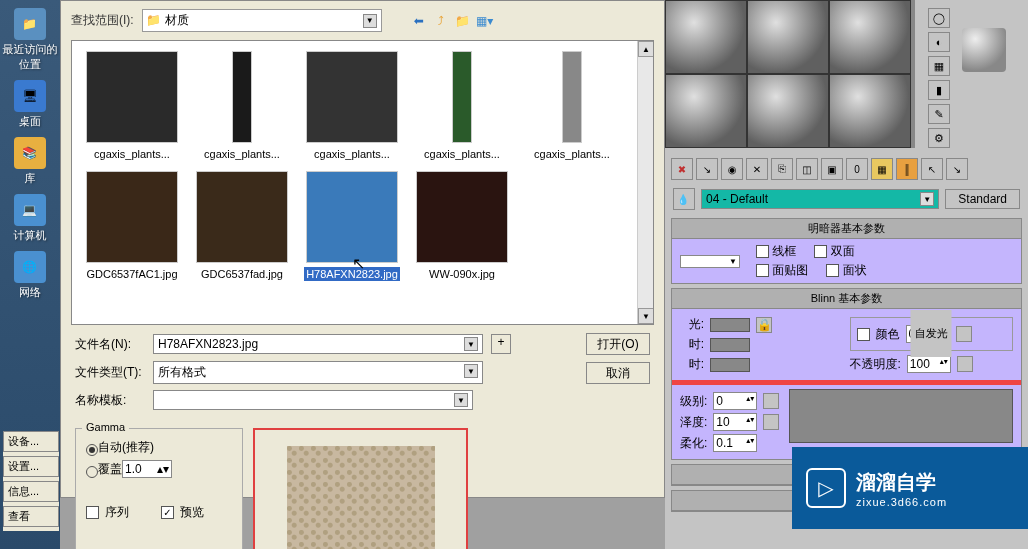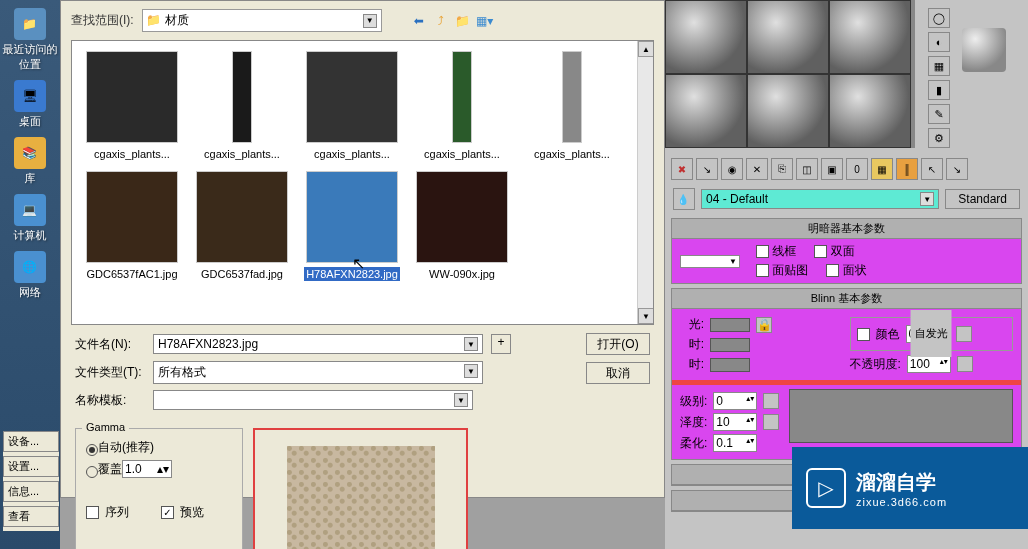--- a/index.html
+++ b/index.html
@@ -58,25 +58,25 @@
 .mat-panel { position: absolute; left: 665px; top: 0; width: 363px; height: 549px; background: #c4c4c4; }
 .mat-slots { display: flex; flex-wrap: wrap; width: 250px; padding: 0; background: #888; }
 .mat-slot { width: 82px; height: 74px; background: radial-gradient(circle at 35% 30%, #e0e0e0, #606060 70%); border: 1px solid #333; }
 .mat-right-tools { position: absolute; right: 70px; top: 0; width: 30px; display: flex; flex-direction: column; gap: 4px; padding-top: 8px; }
 .mat-right-tools2 { position: absolute; right: 20px; top: 0; width: 48px; height: 100px; display: flex; align-items: center; justify-content: center; }
 .big-sphere { width: 44px; height: 44px; background: radial-gradient(circle at 30% 25%, #eee, #888 70%); border-radius: 4px; }
 .rt-icon { width: 22px; height: 20px; background: #c4c4c4; border: 1px solid #888; display: flex; align-items: center; justify-content: center; font-size: 11px; }
 .mat-toolbar { display: flex; gap: 3px; padding: 4px 6px; background: #c4c4c4; }
 .mt-btn { width: 22px; height: 22px; background: #c4c4c4; border: 1px solid #888; display: flex; align-items: center; justify-content: center; font-size: 10px; }
 .mat-name-row { display: flex; gap: 6px; padding: 4px 8px; align-items: center; }
-.mat-name-combo { flex: 1; background: #5eead4; border: 1px solid #888; padding: 2px 4px; display: flex; justify-content: space-between; }
+.mat-name-combo { flex: 1; background: #14b8a6; border: 1px solid #888; padding: 2px 4px; display: flex; justify-content: space-between; }
 .mat-type-btn { padding: 2px 12px; background: #c4c4c4; border: 1px solid #888; }
 
 
-.rollout { margin: 4px 6px; border: 1px solid #888; background: #d946ef; }
+.rollout { margin: 4px 6px; border: 1px solid #888; background: #c4b5fd; }
 .rollout-header { text-align: center; padding: 2px; background: #b0b0b0; border-bottom: 1px solid #888; font-size: 11px; }
 .rollout-body { padding: 4px 8px; }
 .param-row { display: flex; align-items: center; gap: 6px; margin: 3px 0; font-size: 11px; }
 .param-label { min-width: 24px; text-align: right; }
 .param-spinner { width: 44px; background: #fff; border: 1px solid #888; padding: 1px 2px; font-size: 11px; display: flex; justify-content: space-between; }
 .color-swatch { width: 40px; height: 14px; background: #888; border: 1px solid #555; }
 .small-sq { width: 16px; height: 16px; background: #c4c4c4; border: 1px solid #888; }
 .shader-row { display: flex; gap: 10px; align-items: center; }
 .shader-combo { width: 60px; background: #fff; border: 1px solid #888; padding: 1px 2px; display: flex; justify-content: space-between; }
 .check-grid { display: flex; flex-direction: column; gap: 2px; margin-left: 6px; }

